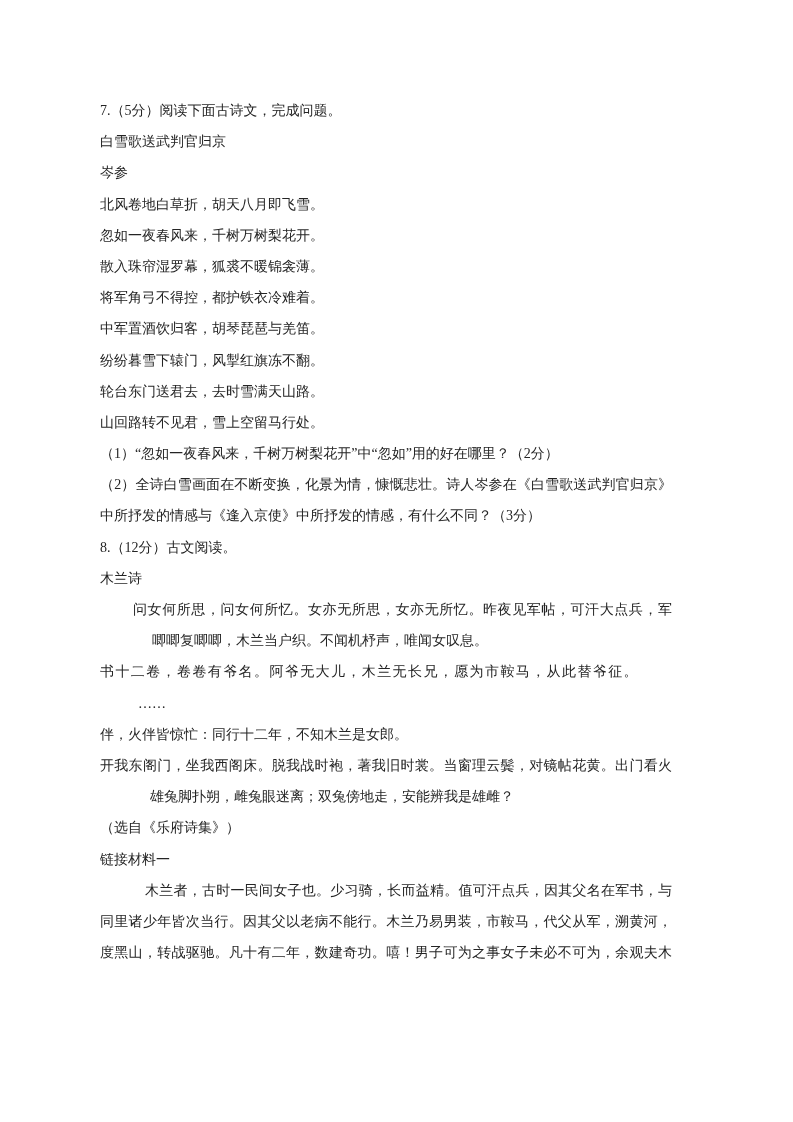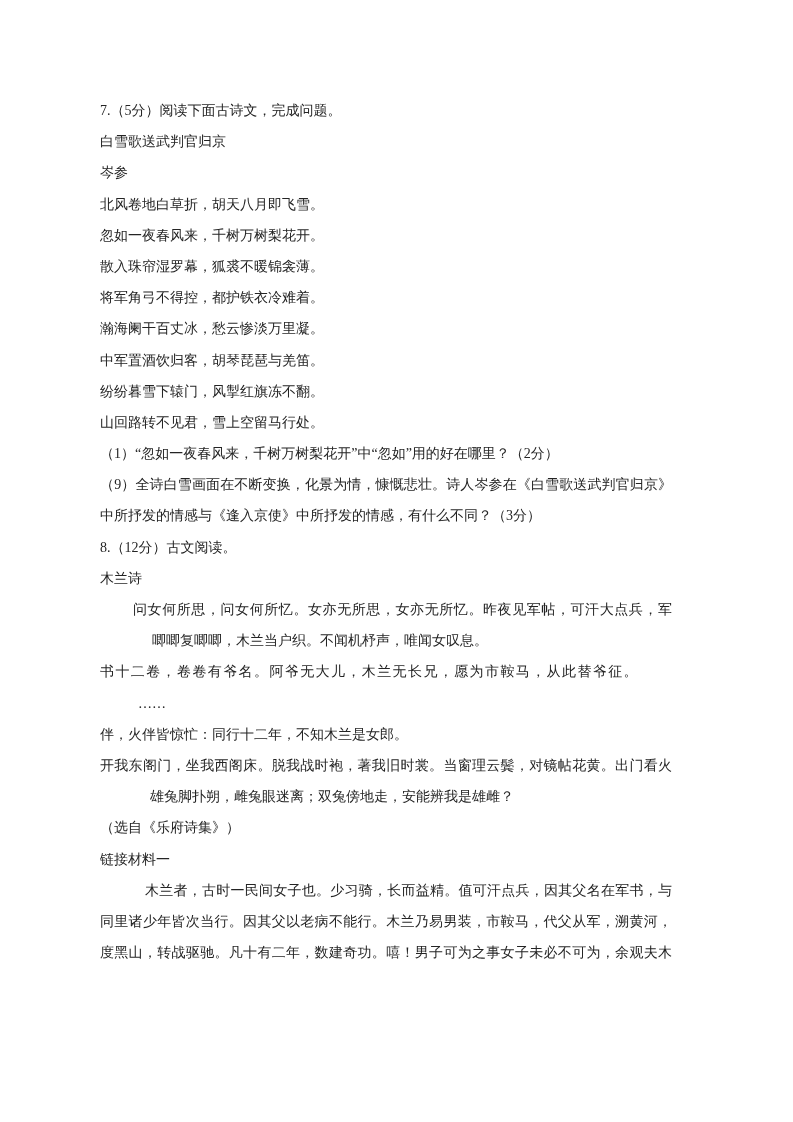--- a/index.html
+++ b/index.html
@@ -49,26 +49,26 @@
 
 <div class="page">
   <div class="doc">
       <div class="line">7.（5分）阅读下面古诗文，完成问题。</div>
       <div class="line center">白雪歌送武判官归京</div>
       <div class="line center">岑参</div>
       <div class="line center">北风卷地白草折，胡天八月即飞雪。</div>
       <div class="line center">忽如一夜春风来，千树万树梨花开。</div>
       <div class="line center">散入珠帘湿罗幕，狐裘不暖锦衾薄。</div>
       <div class="line center">将军角弓不得控，都护铁衣冷难着。</div>
-      <div class="line center">瀚海阑干百丈冰，愁云惨淡万里凝。</div>
       <div class="line center">中军置酒饮归客，胡琴琵琶与羌笛。</div>
       <div class="line center">纷纷暮雪下辕门，风掣红旗冻不翻。</div>
+      <div class="line center">轮台东门送君去，去时雪满天山路。</div>
       <div class="line center">山回路转不见君，雪上空留马行处。</div>
       <div class="line">（1）“忽如一夜春风来，千树万树梨花开”中“忽如”用的好在哪里？（2分）</div>
-      <div class="line justify">（9）全诗白雪画面在不断变换，化景为情，慷慨悲壮。诗人岑参在《白雪歌送武判官归京》</div>
+      <div class="line justify">（2）全诗白雪画面在不断变换，化景为情，慷慨悲壮。诗人岑参在《白雪歌送武判官归京》</div>
       <div class="line">中所抒发的情感与《逢入京使》中所抒发的情感，有什么不同？（3分）</div>
       <div class="line">8.（12分）古文阅读。</div>
       <div class="line center">木兰诗</div>
       <div class="line justify" style="padding-left: 33px;">问女何所思，问女何所忆。女亦无所思，女亦无所忆。昨夜见军帖，可汗大点兵，军</div>
       <div class="line" style="padding-left: 52px;">唧唧复唧唧，木兰当户织。不闻机杼声，唯闻女叹息。</div>
       <div class="line" style="letter-spacing: 1.4px;">书十二卷，卷卷有爷名。阿爷无大儿，木兰无长兄，愿为市鞍马，从此替爷征。</div>
       <div class="line" style="padding-left: 38px;">……</div>
       <div class="line">伴，火伴皆惊忙：同行十二年，不知木兰是女郎。</div>
       <div class="line justify">开我东阁门，坐我西阁床。脱我战时袍，著我旧时裳。当窗理云鬓，对镜帖花黄。出门看火</div>
       <div class="line" style="padding-left: 50px;">雄兔脚扑朔，雌兔眼迷离；双兔傍地走，安能辨我是雄雌？</div>

